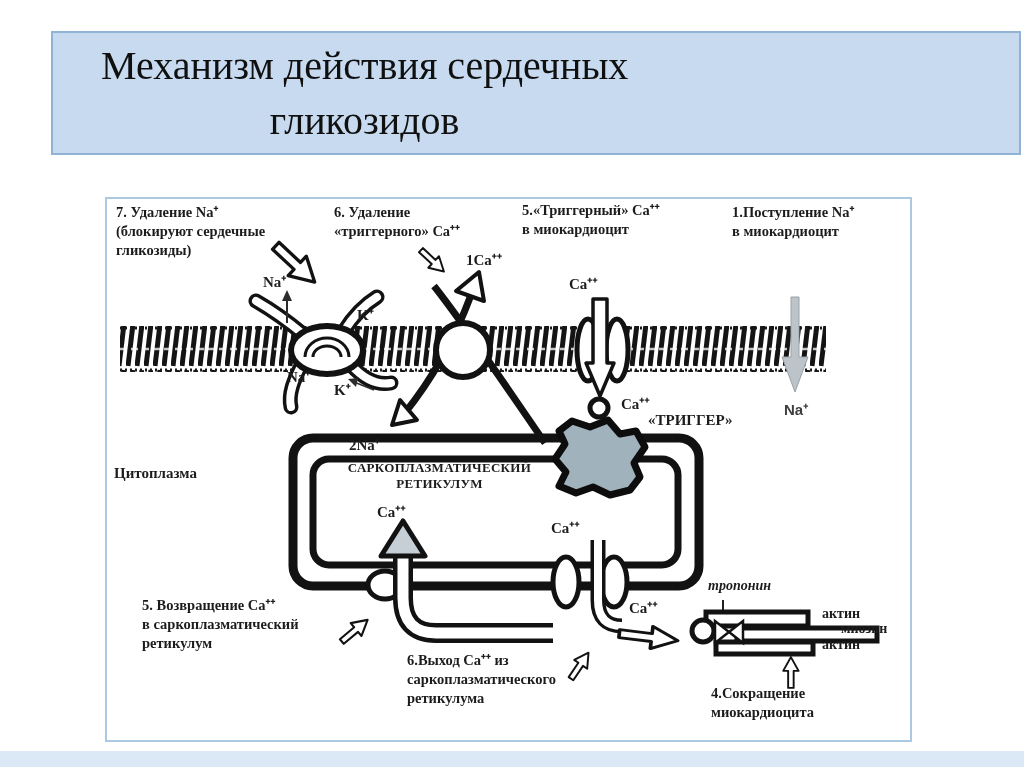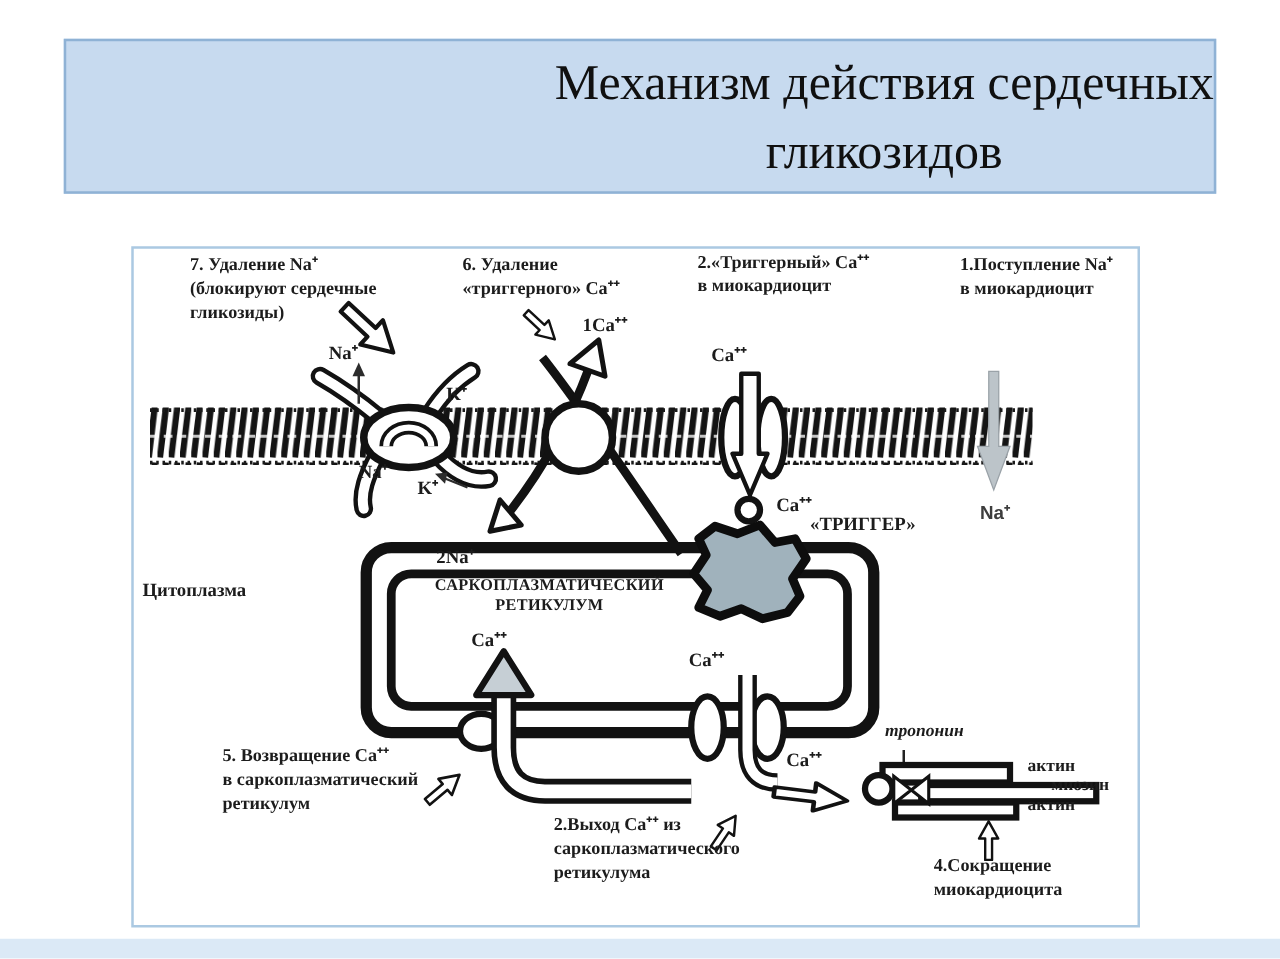--- a/index.html
+++ b/index.html
@@ -1,29 +1,29 @@
 <!DOCTYPE html>
 <html><head>
 <meta charset="utf-8">
 <style>
   html,body{margin:0;padding:0;background:#fff;}
   #stage{position:relative;width:1024px;height:767px;background:#ffffff;overflow:hidden;
          font-family:"Liberation Serif",serif;}
   
   .title-banner{position:absolute;left:51px;top:31px;width:918px;height:120px;
-    background:#c7daef;border:2px solid #8fb2d5;display:flex;align-items:center;justify-content:flex-end;}
+    background:#c7daef;border:2px solid #8fb2d5;display:flex;align-items:center;justify-content:flex-start;padding-left:48px;}
   .title-banner .t{font-size:40px;line-height:1.38;color:#101010;text-align:center;white-space:pre-line;}
   
   .panel{position:absolute;left:105px;top:197px;width:803px;height:541px;background:#fff;
     border:2px solid #abc9e2;}
   .bottombar{position:absolute;left:0;top:751px;width:1024px;height:16px;background:#dbe9f6;}
   svg{position:absolute;left:0;top:0;pointer-events:none;}
   
   .lbl{position:absolute;color:#1c1c1c;font-weight:bold;white-space:pre-line;z-index:5;}
-  .step{font-size:14.5px;line-height:1.3;margin-left:36px;}
+  .step{font-size:14.5px;line-height:1.3;}
   .ion{font-size:15px;}
   #l-step7{left:116px;top:203px;}
   #l-step6{left:334px;top:203px;}
   #l-step2{left:522px;top:201px;}
   #l-step1{left:732px;top:203px;}
   #l-step5{left:142px;top:596px;}
   #l-step3{left:407px;top:651px;}
   #l-step4{left:711px;top:684px;}
   #l-cyto{left:114px;top:465px;font-size:15px;}
   #l-sr{left:322px;top:460px;width:235px;text-align:center;font-size:13px;line-height:1.25;letter-spacing:.3px;}
@@ -160,28 +160,28 @@
       <polygon points="715,621 715,643 729,632" fill="#fff" stroke="#121212" stroke-width="2.5"></polygon>
       <polygon points="743,621 743,643 729,632" fill="#fff" stroke="#121212" stroke-width="2.5"></polygon>
     </g>
   </svg>
 
   <div class="lbl step" id="l-step7">7. Удаление Na⁺
 (блокируют сердечные
 гликозиды)</div>
   <div class="lbl step" id="l-step6">6. Удаление
 «триггерного» Ca⁺⁺</div>
-  <div class="lbl step" id="l-step2">2.«Триггерный» Ca⁺⁺
+  <div class="lbl step" id="l-step2">5.«Триггерный» Ca⁺⁺
 в миокардиоцит</div>
   <div class="lbl step" id="l-step1">1.Поступление Na⁺
 в миокардиоцит</div>
   <div class="lbl step" id="l-step5">5. Возвращение Ca⁺⁺
 в саркоплазматический
 ретикулум</div>
-  <div class="lbl step" id="l-step3">2.Выход Ca⁺⁺ из
+  <div class="lbl step" id="l-step3">6.Выход Ca⁺⁺ из
 саркоплазматического
 ретикулума</div>
   <div class="lbl step" id="l-step4">4.Сокращение
 миокардиоцита</div>
   <div class="lbl" id="l-cyto">Цитоплазма</div>
   <div class="lbl" id="l-sr">САРКОПЛАЗМАТИЧЕСКИЙ
 РЕТИКУЛУМ</div>
   <div class="lbl" id="l-trigger">«ТРИГГЕР»</div>
   <div class="lbl" id="l-troponin">тропонин</div>
   <div class="lbl" id="l-actin-top">актин</div>

